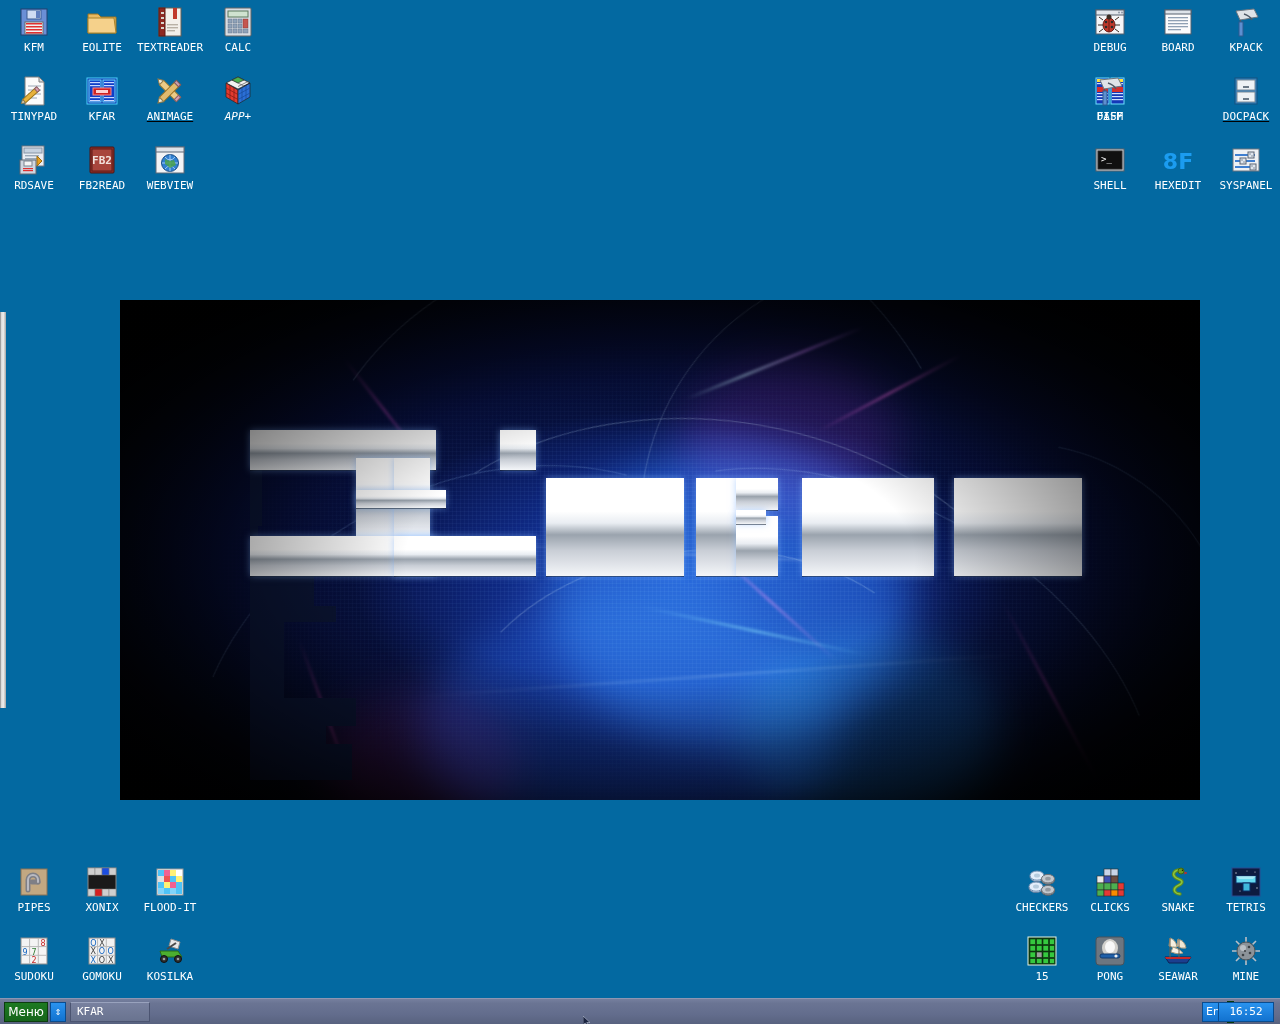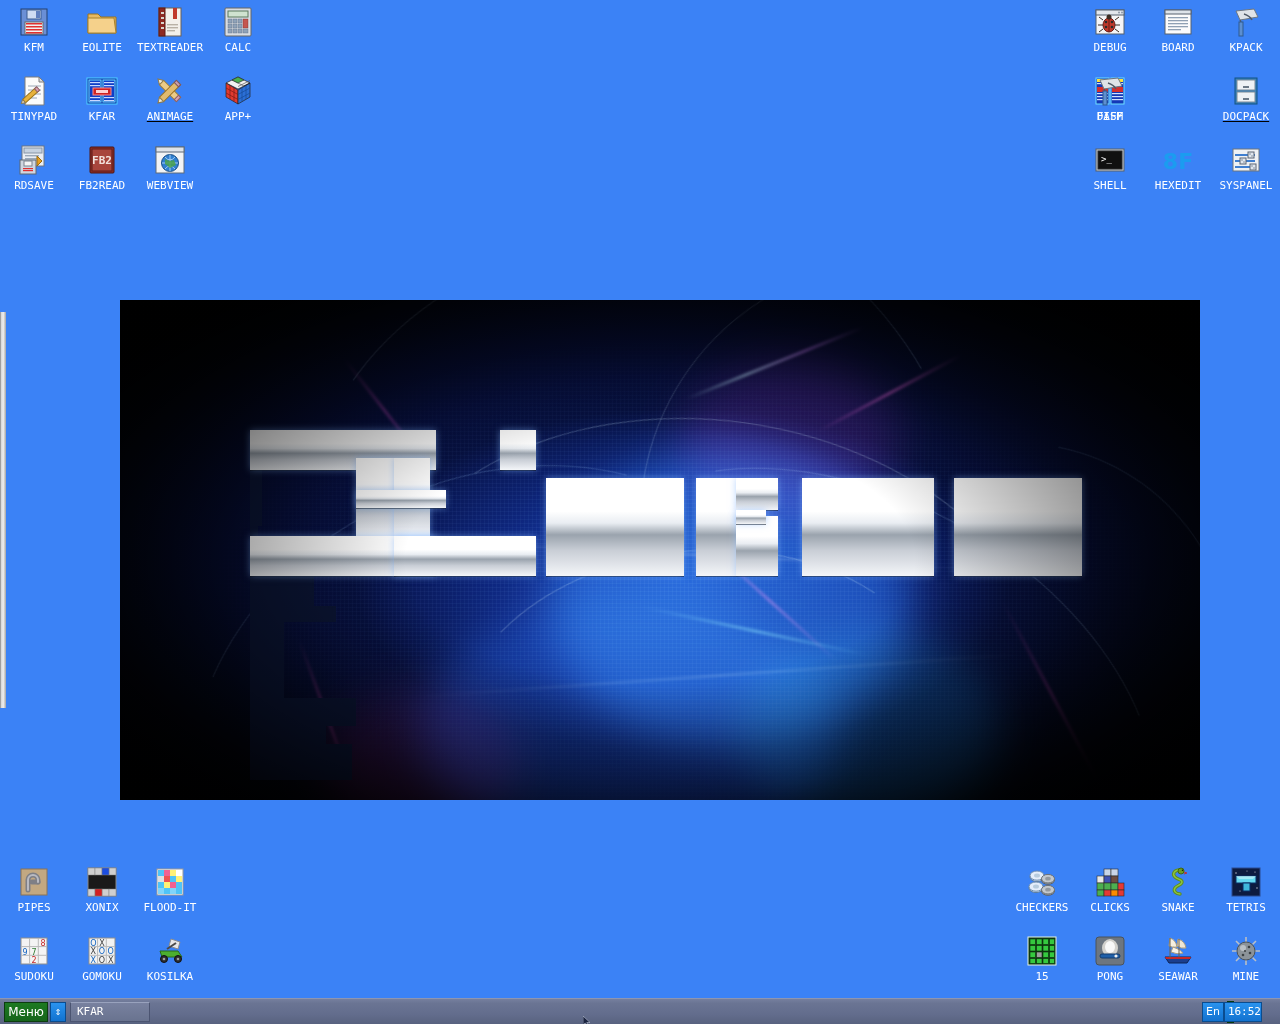--- a/index.html
+++ b/index.html
@@ -2,21 +2,21 @@
 <html><head>
 <meta charset="utf-8">
 <style>
   * { margin:0; padding:0; box-sizing:border-box; }
   html,body{
     width:1280px; height:1024px; overflow:hidden;
     background:#000;
     font-family:"DejaVu Sans Mono","Liberation Mono",monospace;
   }
   #desktop{
-    position:relative; width:1280px; height:1024px; background:#3b82f6;
+    position:relative; width:1280px; height:1024px; background:#0369a1;
     -webkit-font-smoothing:none;
   }
 
   
   #wallpaper{
     position:absolute; left:120px; top:300px; width:1080px; height:500px;
     overflow:hidden;
     background:
       radial-gradient(ellipse 46% 52% at 52% 56%, rgba(28,72,190,0.95) 0%, rgba(16,44,140,0.75) 38%, rgba(6,16,60,0.55) 66%, rgba(0,0,0,0) 85%),
       radial-gradient(ellipse 70% 75% at 50% 50%, #0d2270 0%, #071044 45%, #02050f 78%, #000000 100%),
@@ -107,23 +107,23 @@
     position:absolute; right:56px; top:3px; width:22px; height:20px;
     background:linear-gradient(180deg,#2a93ef 0%,#1272cf 100%);
     border:1px solid #0a4c8f; color:#ffffff; font-size:11px; line-height:18px; text-align:center;
     font-family:"DejaVu Sans","Liberation Sans",sans-serif;
   }
   #sep-bar{
     position:absolute; right:46px; top:2px; width:7px; height:22px;
     background:linear-gradient(180deg,#1f7a21 0%,#0e5a12 100%); border:1px solid #083a0b;
   }
   #clock{
-    position:absolute; right:18px; top:3px; width:38px; height:20px;
+    position:absolute; right:6px; top:3px; width:56px; height:20px;
     background:linear-gradient(180deg,#2a93ef 0%,#1272cf 100%);
-    border:1px solid #0a4c8f; color:#ffffff; font-size:11px; line-height:18px; text-align:right;
+    border:1px solid #0a4c8f; color:#ffffff; font-size:11px; line-height:18px; text-align:center;
     font-family:"DejaVu Sans Mono","Liberation Mono",monospace;
   }
   #cursor{ position:absolute; left:583px; top:1016px; width:8px; height:11px; }
 </style>
 </head>
 <body>
 
 <div id="desktop">
 
   <div id="wallpaper">
@@ -297,21 +297,21 @@
               <rect x="25" y="13" width="3" height="6" fill="#d9a3b1" stroke="#8b5d69"></rect>
             </g>
             <g transform="rotate(-45 16 16)">
               <rect x="4" y="13" width="24" height="6" fill="#e0bb6f" stroke="#9a7224"></rect>
               <path d="M4 13L-1 16l5 3z" fill="#f3eddc" stroke="#8d7b4e"></path>
               <rect x="25" y="13" width="3" height="6" fill="#caa0ad" stroke="#7d545f"></rect>
             </g>
           </svg></span>
         <span class="lbl">ANIMAGE</span>
       </div>
-      <div class="dicon" style="left: 204px; top: 75px;">
+      <div class="dicon" style="left: 204px; top: 75px; font-style: italic;">
         <span class="glyph"><svg viewBox="0 0 32 32">
             <g stroke="#222" stroke-width=".7">
               <path d="M16 2l12 6-12 6L4 8z" fill="#f2f2f2"></path>
               <path d="M4 8v14l12 7V15z" fill="#e23a2e"></path>
               <path d="M28 8v14l-12 7V15z" fill="#2b6fd6"></path>
               <path d="M10 5l12 6M16 11.5 L28 5.5" stroke="#555" fill="none"></path>
               <path d="M8 10v14M12 12v14M4 13l12 6.5M4 18l12 6.5" fill="none" stroke="#7a1b14"></path>
               <path d="M20 12v14M24 10v14M28 13l-12 6.5M28 18l-12 6.5" fill="none" stroke="#154b9a"></path>
             </g>
             <rect x="16" y="2" width="6" height="4" fill="#f7c233" opacity=".0"></rect>

